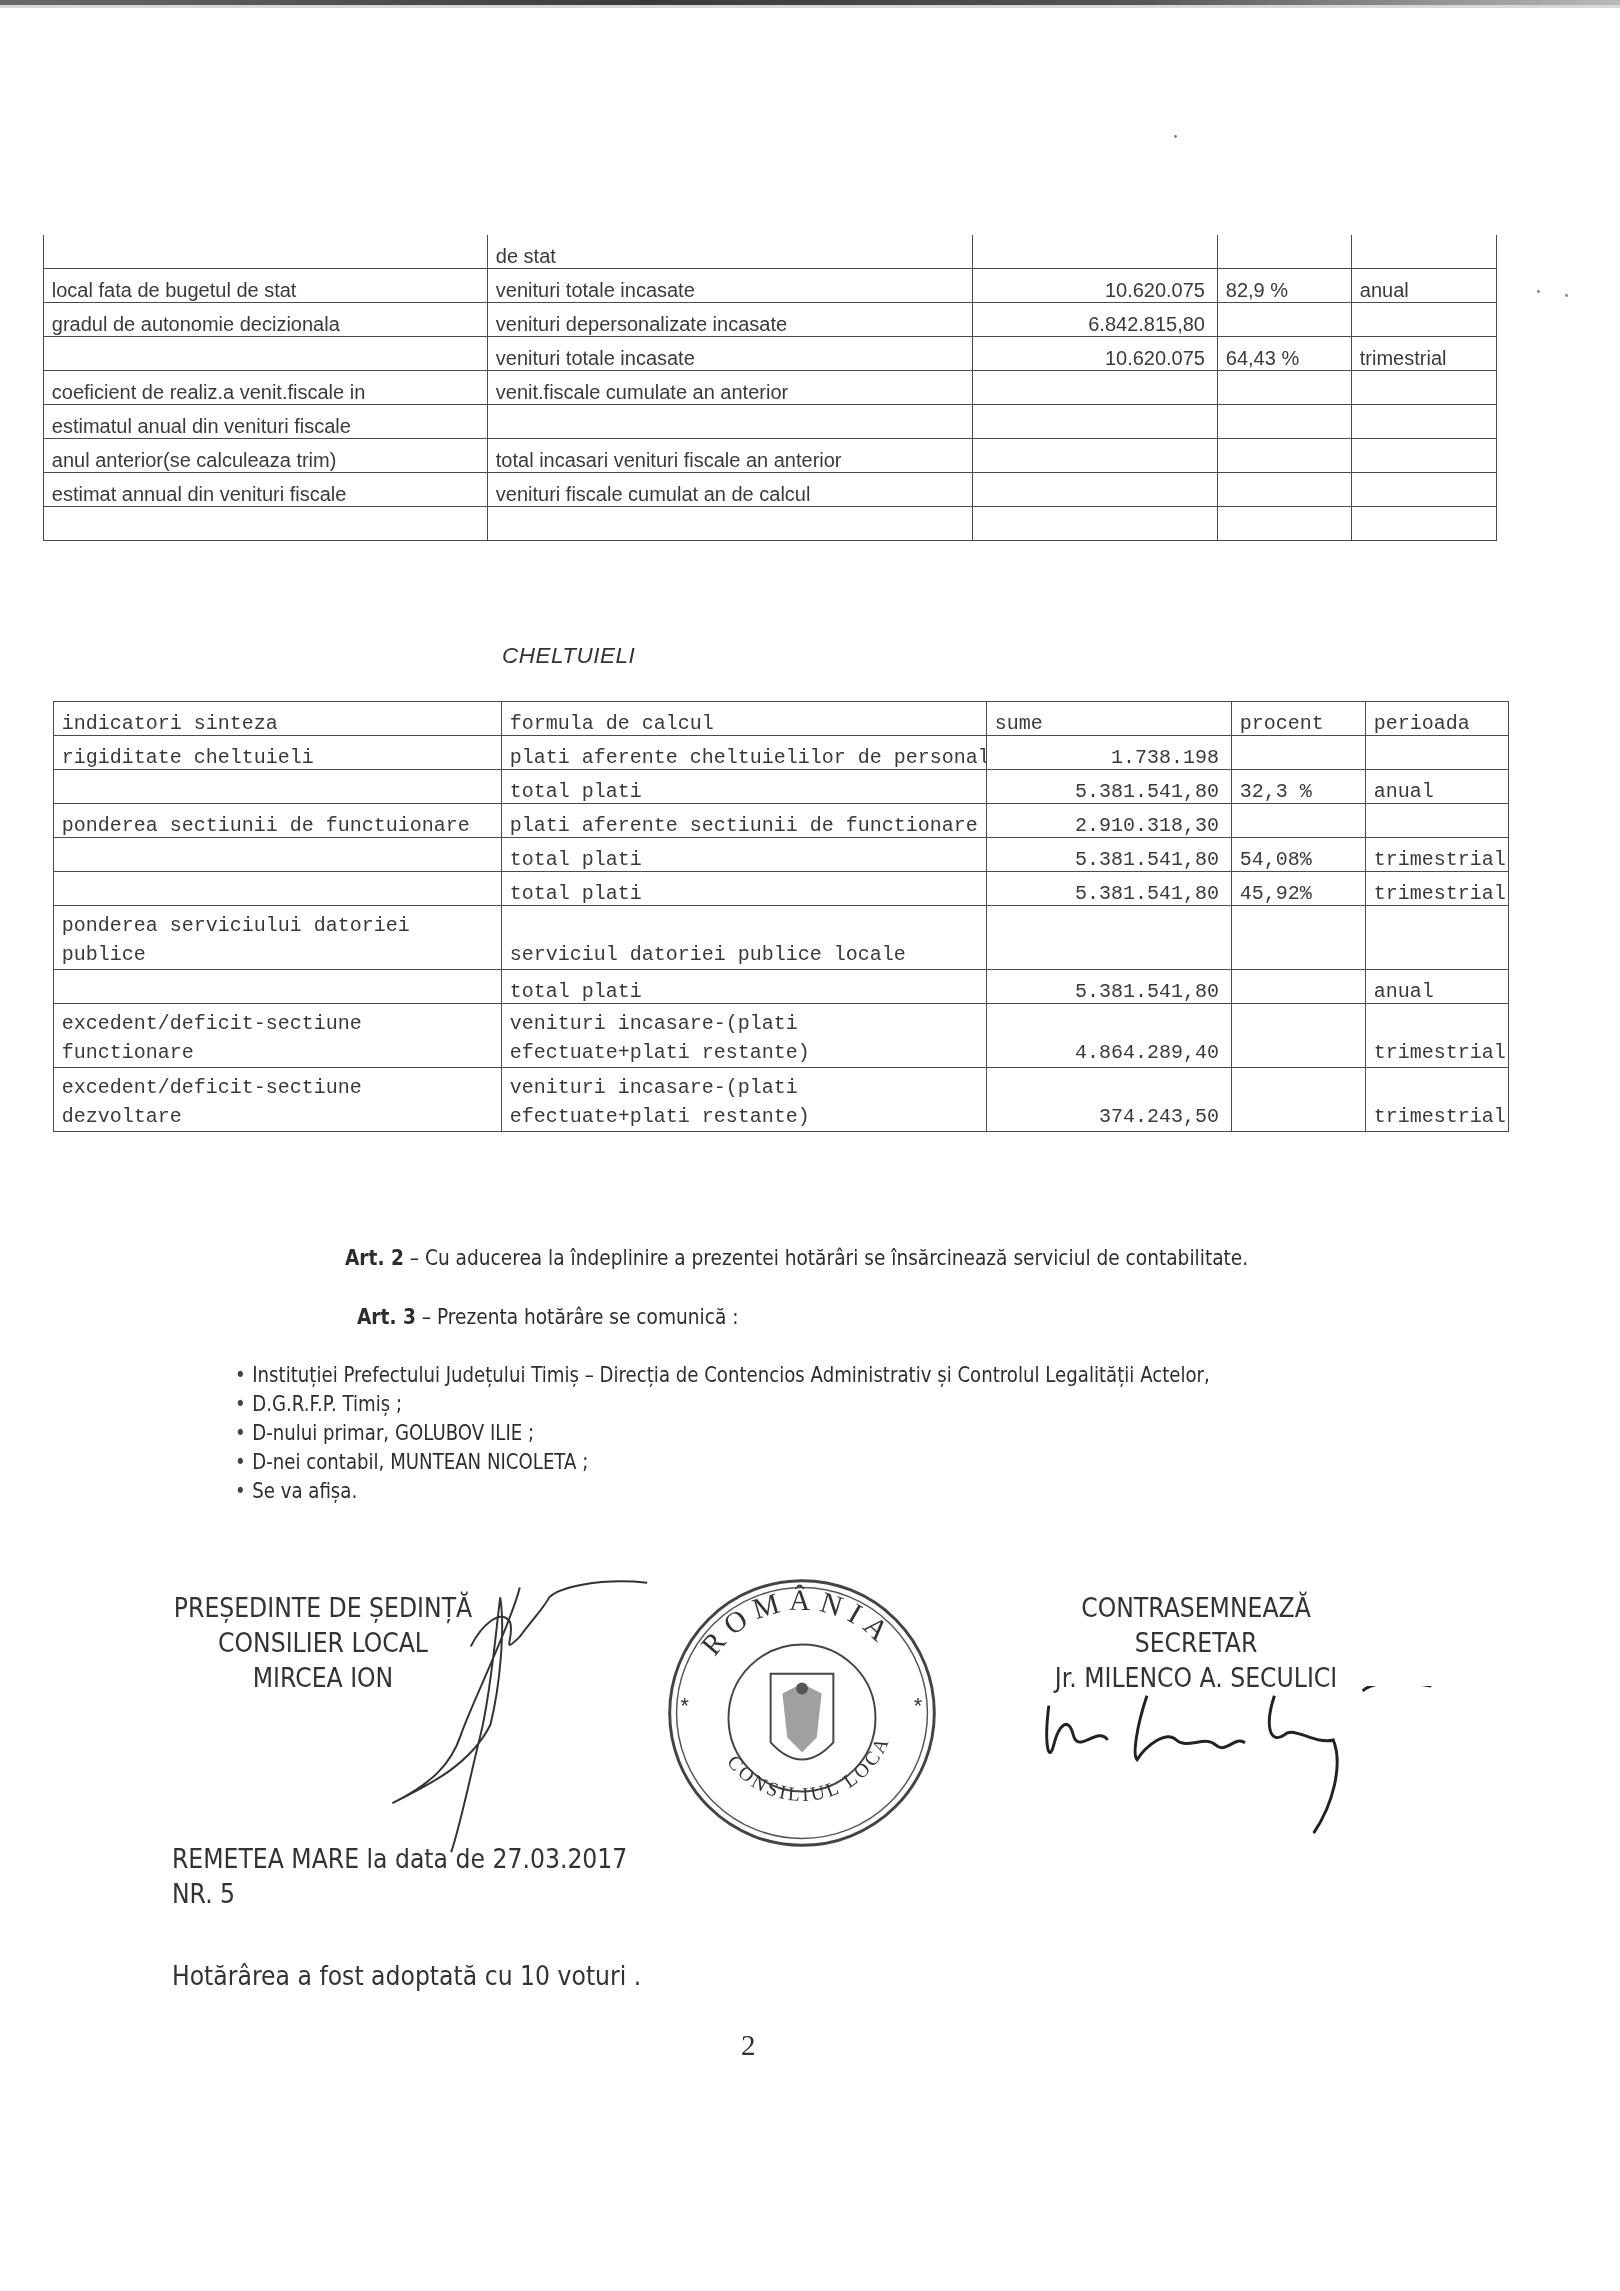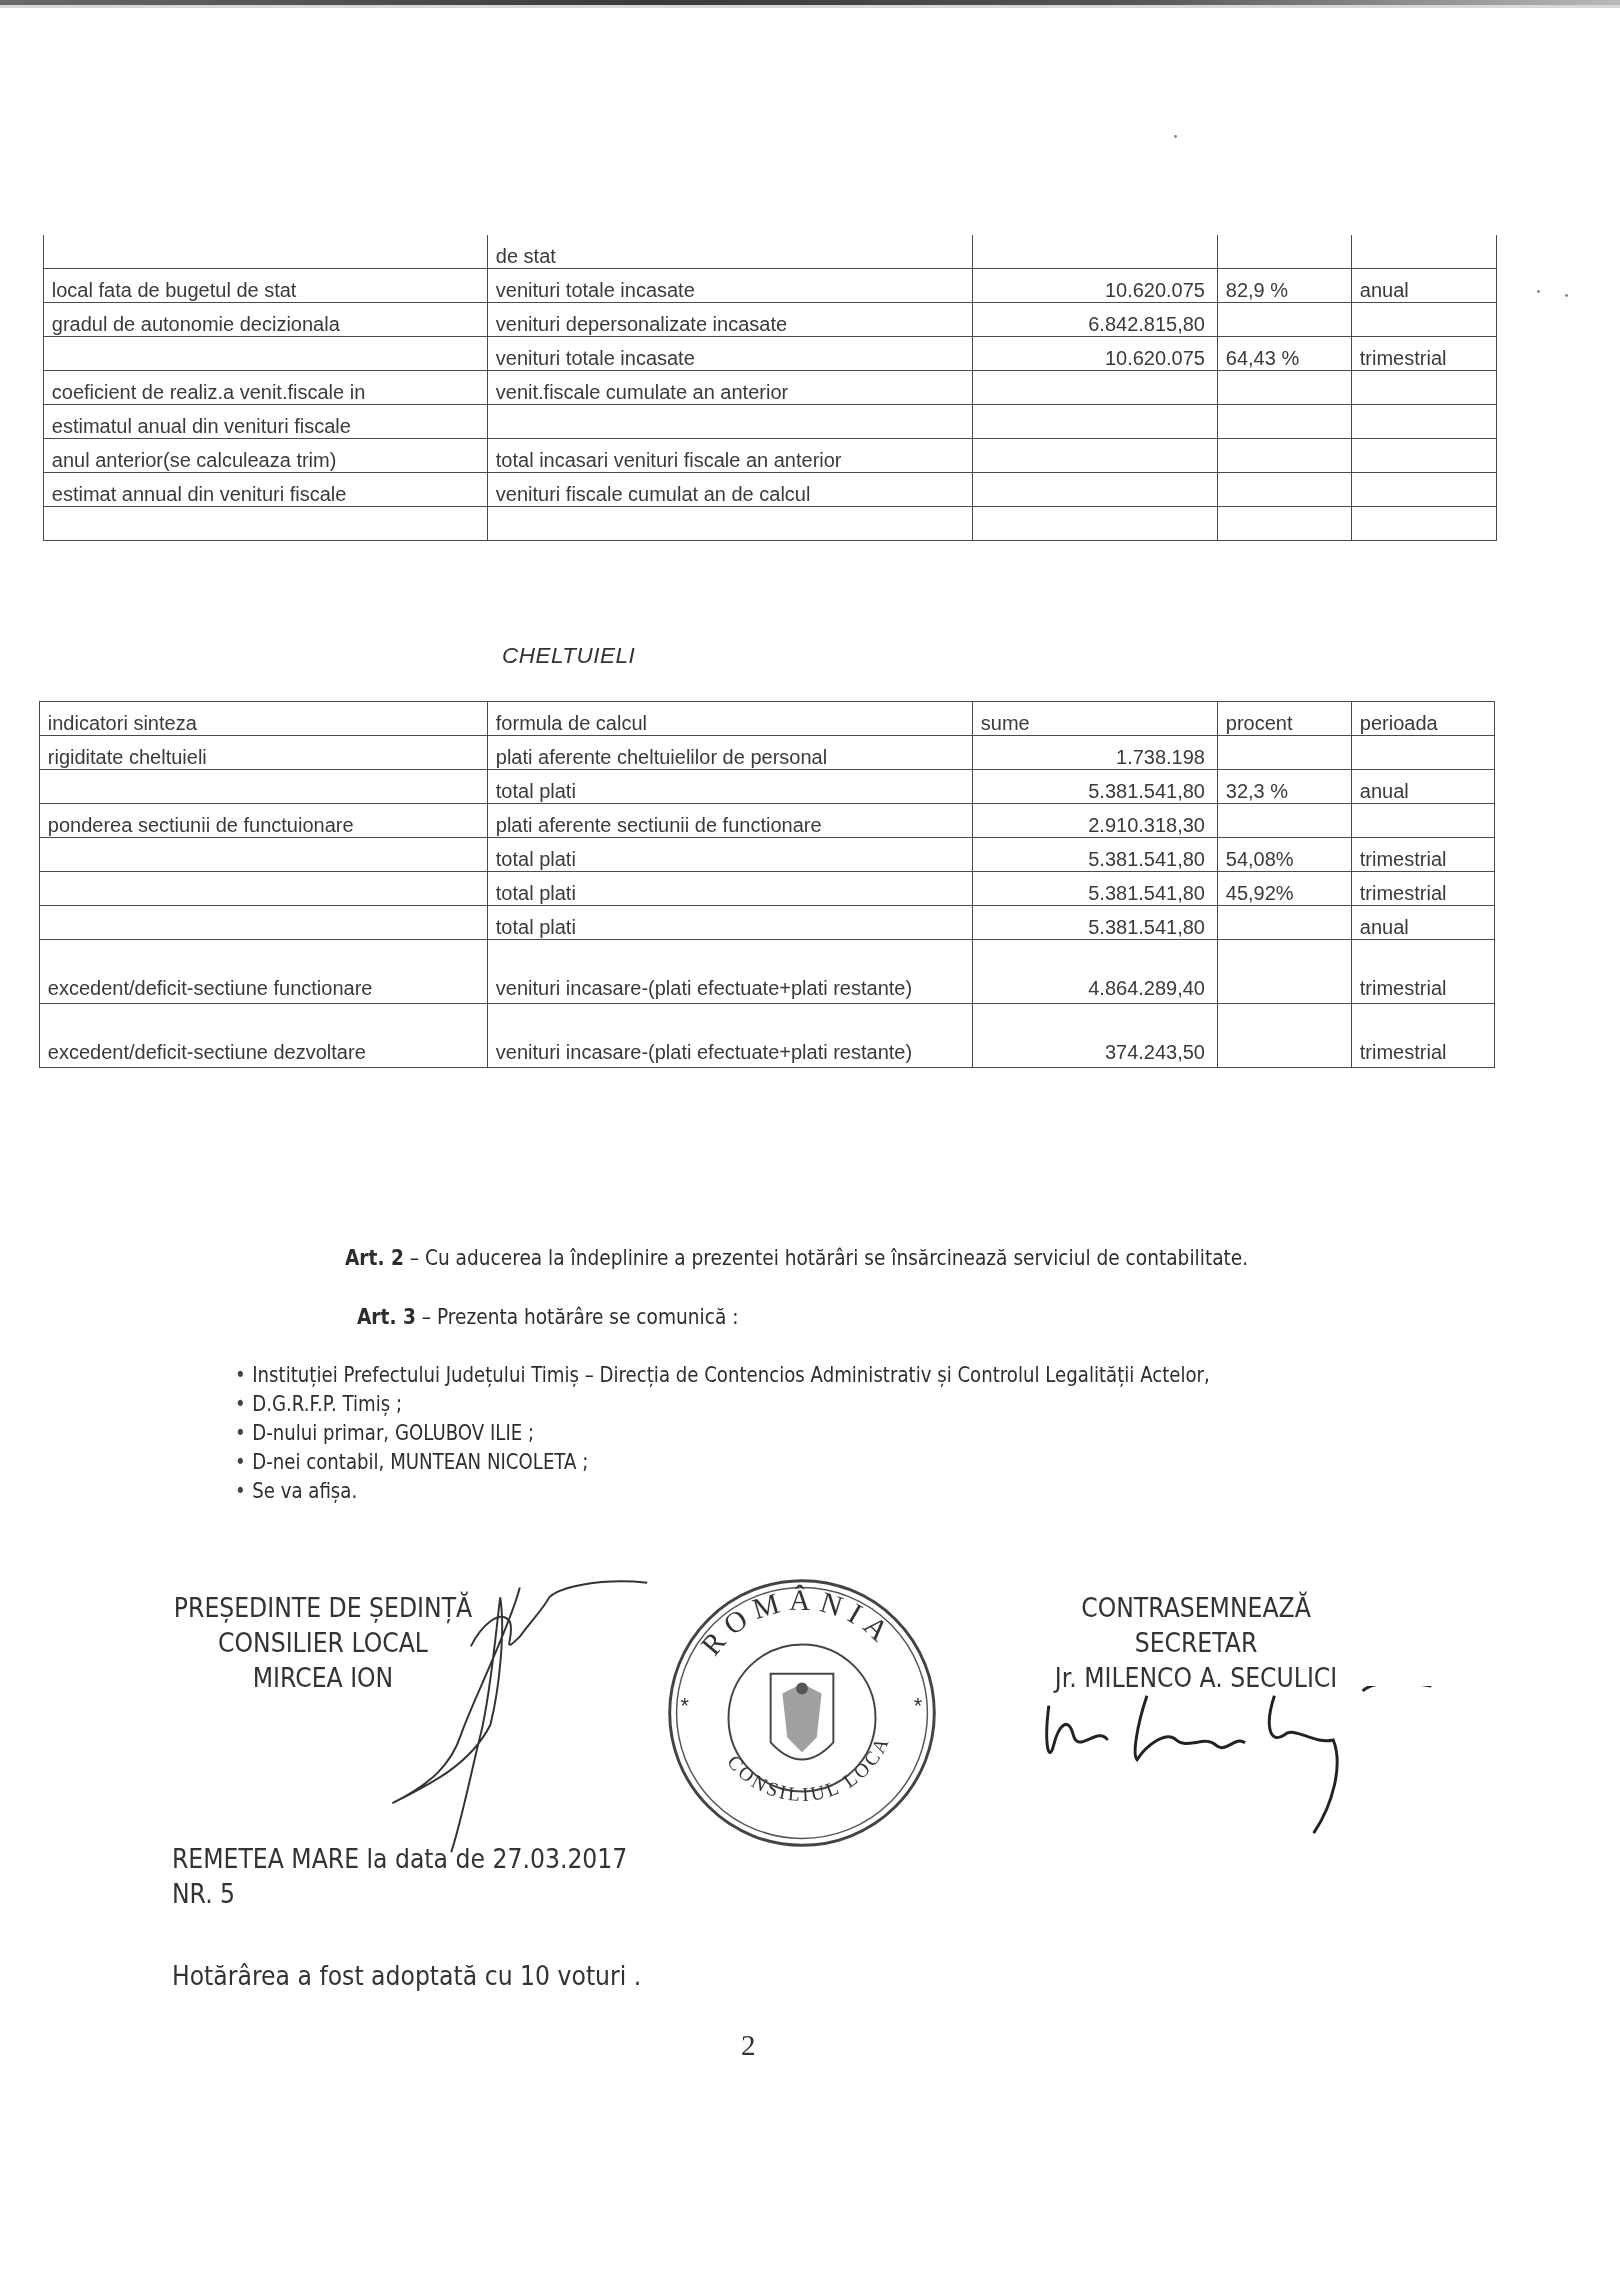--- a/index.html
+++ b/index.html
@@ -22,21 +22,21 @@
     border: 1.5px solid #4a4a4a; padding: 0 7.8px; height: 33px; line-height: 23.5px;
     vertical-align: bottom; white-space: nowrap; overflow: hidden;
   }
   table.grid td.num { text-align: right; padding-right: 12px; }
   table.grid td.tall { height: 63px; white-space: normal; line-height: 29px; }
 
   #tbl-venituri { left: 43px; top: 235px; width: 1454px; }
   #tbl-venituri tr.first td { border-top: none; }
   #tbl-venituri tr.first td:first-child { border-top: none; }
 
-  #tbl-cheltuieli { left: 39px; top: 701px; width: 1456px; }
+  #tbl-cheltuieli { left: 53px; top: 701px; width: 1456px; font-family: Liberation Mono, monospace; }
 
   .section-title {
     position: absolute; left: 502px; top: 643px; font-size: 22.5px; letter-spacing: 0.5px; color: #333; font-style: italic;
   }
   .art {
     position: absolute; font-family: "DejaVu Sans", sans-serif; font-size: 21.6px; color: #2d2d2d;
     transform: scaleX(0.86); transform-origin: left top; white-space: nowrap;
   }
   .art b { font-weight: bold; }
   #art2 { left: 345px; top: 1245px; }
@@ -197,20 +197,27 @@
       <td class="num">5.381.541,80</td>
       <td>54,08%</td>
       <td>trimestrial</td>
     </tr>
     <tr>
       <td></td>
       <td>total plati</td>
       <td class="num">5.381.541,80</td>
       <td>45,92%</td>
       <td>trimestrial</td>
+    </tr>
+    <tr>
+      <td class="tall">ponderea serviciului datoriei publice</td>
+      <td class="tall">serviciul datoriei publice locale</td>
+      <td class="num tall"></td>
+      <td class="tall"></td>
+      <td class="tall"></td>
     </tr>
     <tr>
       <td></td>
       <td>total plati</td>
       <td class="num">5.381.541,80</td>
       <td></td>
       <td>anual</td>
     </tr>
     <tr>
       <td class="tall">excedent/deficit-sectiune functionare</td>

